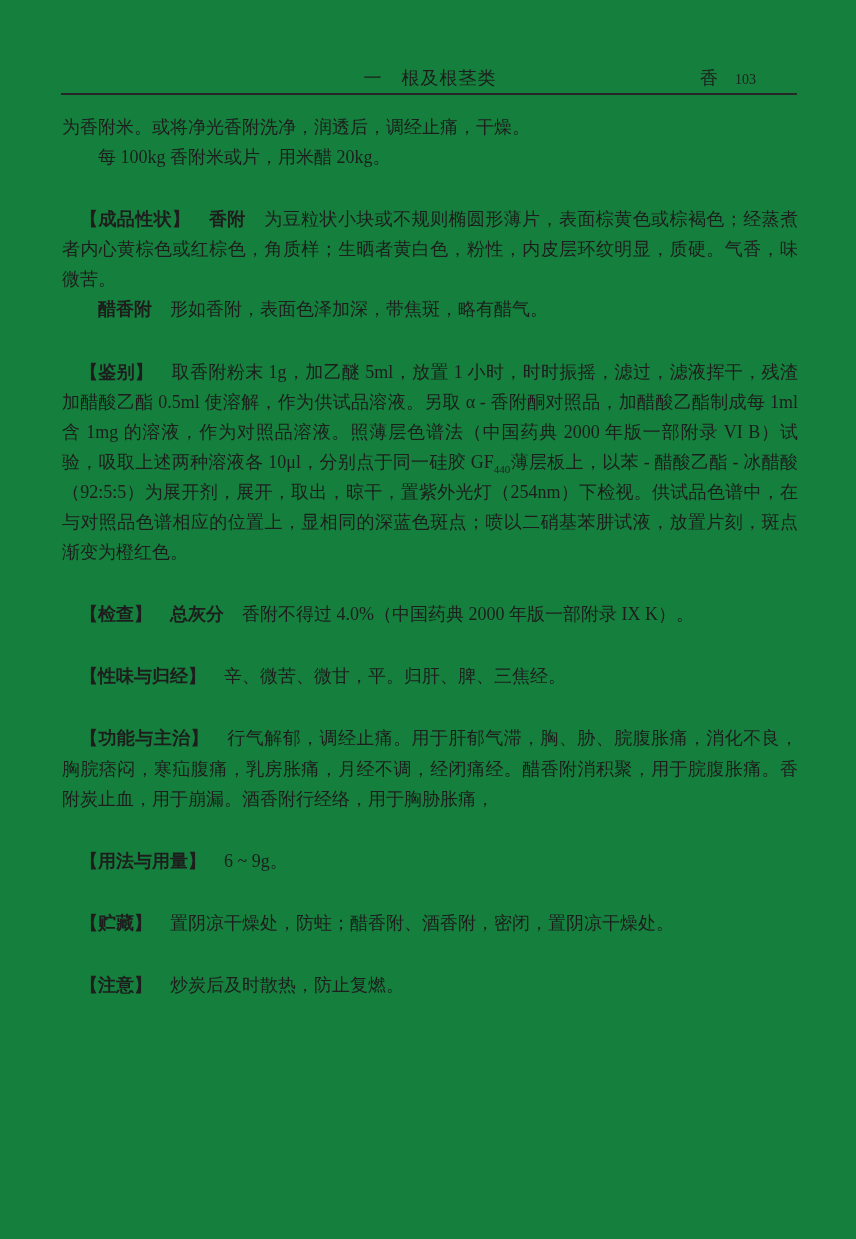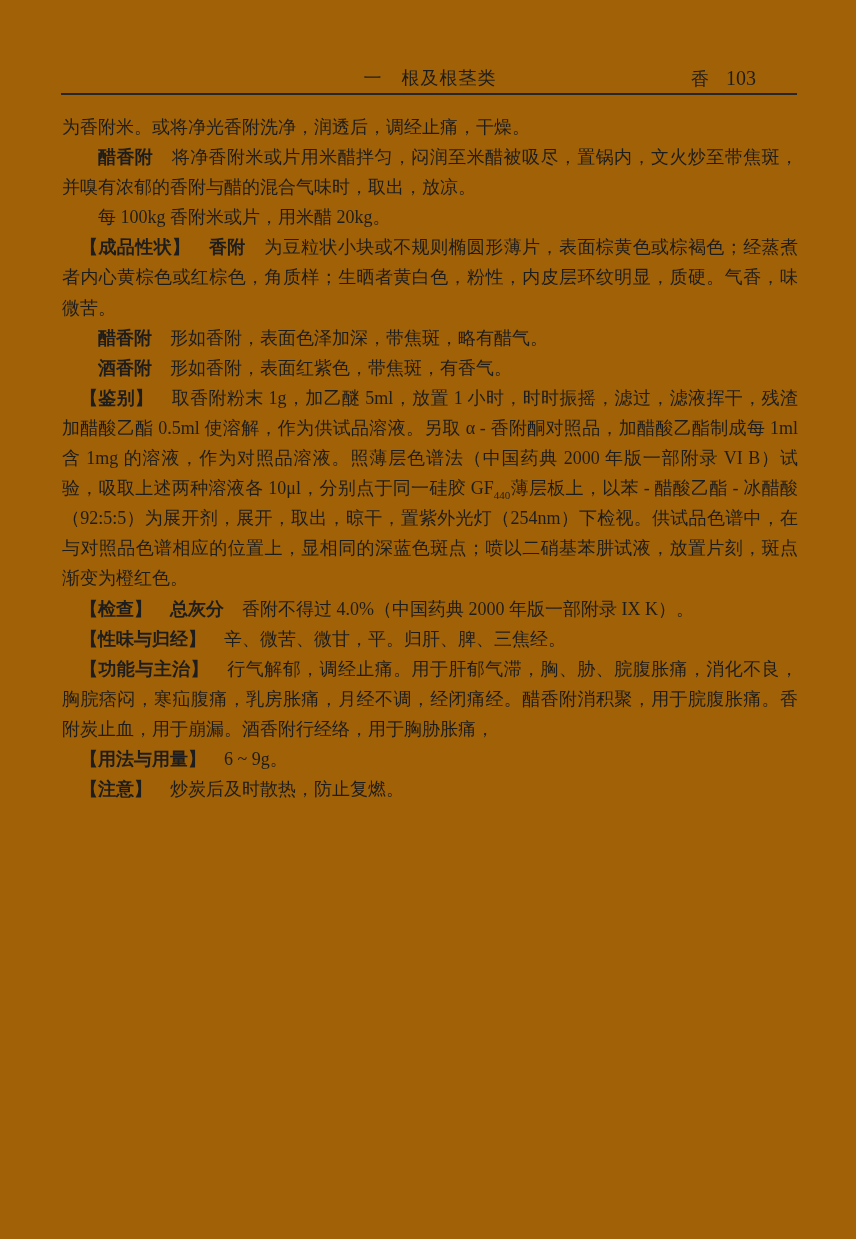--- a/index.html
+++ b/index.html
@@ -1,20 +1,20 @@
 <!DOCTYPE html>
 <html><head>
 <meta charset="utf-8">
 <style>
   html, body { margin: 0; padding: 0; background: #ffffff; }
   .page {
     position: relative;
     width: 856px;
     height: 1239px;
-    background: #a16207;
+    background: #15803d;
     color: #1d1d1d;
     font-family: "Liberation Serif", "DejaVu Serif", serif;
     overflow: hidden;
   }
   .running-head {
     position: absolute;
     top: 66px;
     left: 62px;
     width: 736px;
     height: 24px;
@@ -28,42 +28,42 @@
     letter-spacing: 1px;
   }
   .running-head .folio {
     position: absolute;
     right: 42px;
     top: 0;
     white-space: nowrap;
   }
   .running-head .folio .page-number {
     margin-left: 17px;
-    font-size: 20px;
+    font-size: 14px;
   }
   .head-rule {
     position: absolute;
     top: 93px;
     left: 61px;
     width: 736px;
     height: 2px;
     background: #262626;
   }
   .doc-body {
     position: absolute;
     top: 112px;
     left: 62px;
     width: 736px;
     font-size: 18px;
     line-height: 30.1px;
     text-align: justify;
   }
   .doc-body p { margin: 0; padding: 0; }
   .doc-body p.indent { text-indent: 2em; }
-  .doc-body p.indent-bracket { text-indent: 1em; }
+  .doc-body p.indent-bracket { text-indent: 1em; margin-top: 32px; }
   .term-bold {
     font-weight: bold;
     font-family: "Liberation Sans", "DejaVu Sans", sans-serif;
   }
   .doc-body sub {
     font-size: 11px;
     line-height: 0;
   }
 </style>
 </head>
@@ -75,26 +75,25 @@
     <span class="section-title">一　根及根茎类</span>
     <span class="folio">
       <span>香</span><span class="page-number">103</span>
     </span>
   </div>
 
   <div class="head-rule"></div>
 
   <div class="doc-body">
       <p><span>为香附米。或将净光香附洗净，润透后，调经止痛，干燥。</span></p>
-      <p class="indent"><span class="term-bold">醋香附</span><span>　将净香附米或片用米醋拌匀，闷润至米醋被吸尽，置锅内，文火炒至带焦斑，并嗅有浓郁的香附与醋的混合气味时，取出，放凉。</span></p>
       <p class="indent"><span>每 100kg 香附米或片，用米醋 20kg。</span></p>
       <p class="indent-bracket"><span class="term-bold">【成品性状】　香附</span><span>　为豆粒状小块或不规则椭圆形薄片，表面棕黄色或棕褐色；经蒸煮者内心黄棕色或红棕色，角质样；生晒者黄白色，粉性，内皮层环纹明显，质硬。气香，味微苦。</span></p>
       <p class="indent"><span class="term-bold">醋香附</span><span>　形如香附，表面色泽加深，带焦斑，略有醋气。</span></p>
-      <p class="indent"><span class="term-bold">酒香附</span><span>　形如香附，表面红紫色，带焦斑，有香气。</span></p>
       <p class="indent-bracket"><span class="term-bold">【鉴别】</span><span>　取香附粉末 1g，加乙醚 5ml，放置 1 小时，时时振摇，滤过，滤液挥干，残渣加醋酸乙酯 0.5ml 使溶解，作为供试品溶液。另取 α - 香附酮对照品，加醋酸乙酯制成每 1ml 含 1mg 的溶液，作为对照品溶液。照薄层色谱法（中国药典 2000 年版一部附录 VI B）试验，吸取上述两种溶液各 10μl，分别点于同一硅胶 GF</span><sub>440</sub><span>薄层板上，以苯 - 醋酸乙酯 - 冰醋酸（92:5:5）为展开剂，展开，取出，晾干，置紫外光灯（254nm）下检视。供试品色谱中，在与对照品色谱相应的位置上，显相同的深蓝色斑点；喷以二硝基苯肼试液，放置片刻，斑点渐变为橙红色。</span></p>
       <p class="indent-bracket"><span class="term-bold">【检查】　总灰分</span><span>　香附不得过 4.0%（中国药典 2000 年版一部附录 IX K）。</span></p>
       <p class="indent-bracket"><span class="term-bold">【性味与归经】</span><span>　辛、微苦、微甘，平。归肝、脾、三焦经。</span></p>
       <p class="indent-bracket"><span class="term-bold">【功能与主治】</span><span>　行气解郁，调经止痛。用于肝郁气滞，胸、胁、脘腹胀痛，消化不良，胸脘痞闷，寒疝腹痛，乳房胀痛，月经不调，经闭痛经。醋香附消积聚，用于脘腹胀痛。香附炭止血，用于崩漏。酒香附行经络，用于胸胁胀痛，</span></p>
       <p class="indent-bracket"><span class="term-bold">【用法与用量】</span><span>　6 ~ 9g。</span></p>
+      <p class="indent-bracket"><span class="term-bold">【贮藏】</span><span>　置阴凉干燥处，防蛀；醋香附、酒香附，密闭，置阴凉干燥处。</span></p>
       <p class="indent-bracket"><span class="term-bold">【注意】</span><span>　炒炭后及时散热，防止复燃。</span></p>
     </div>
 
 </div>
 
 </body></html>

